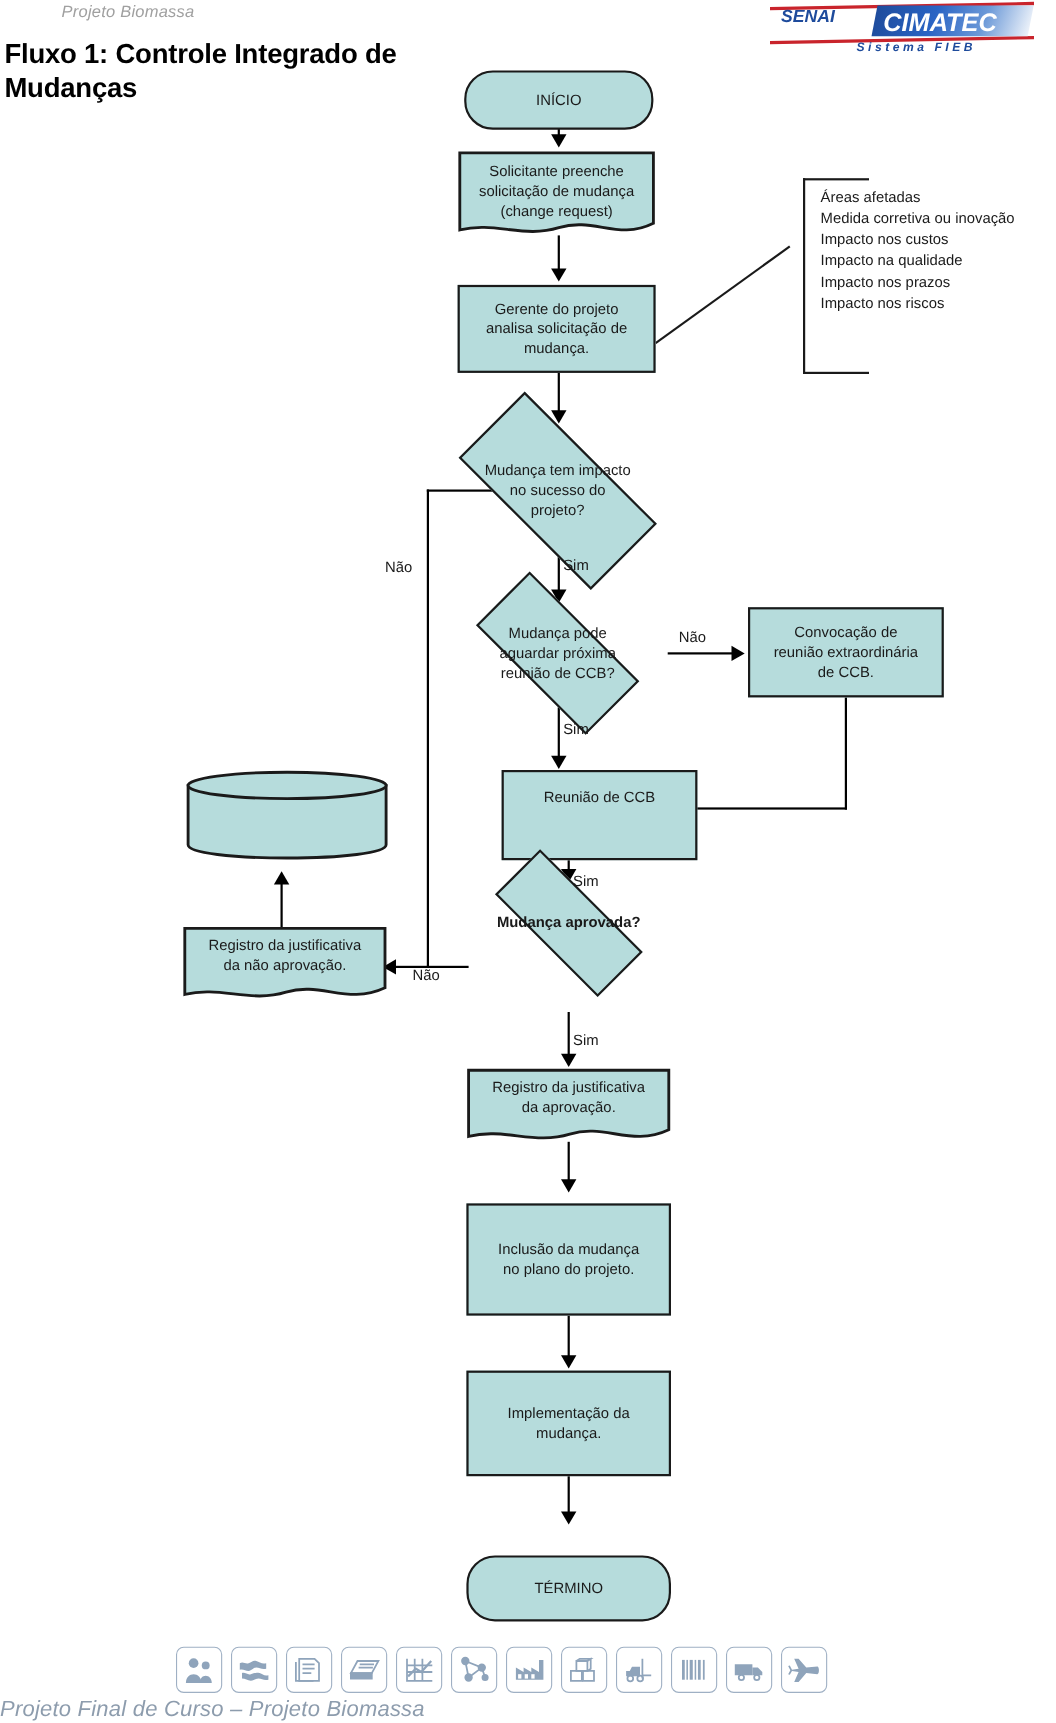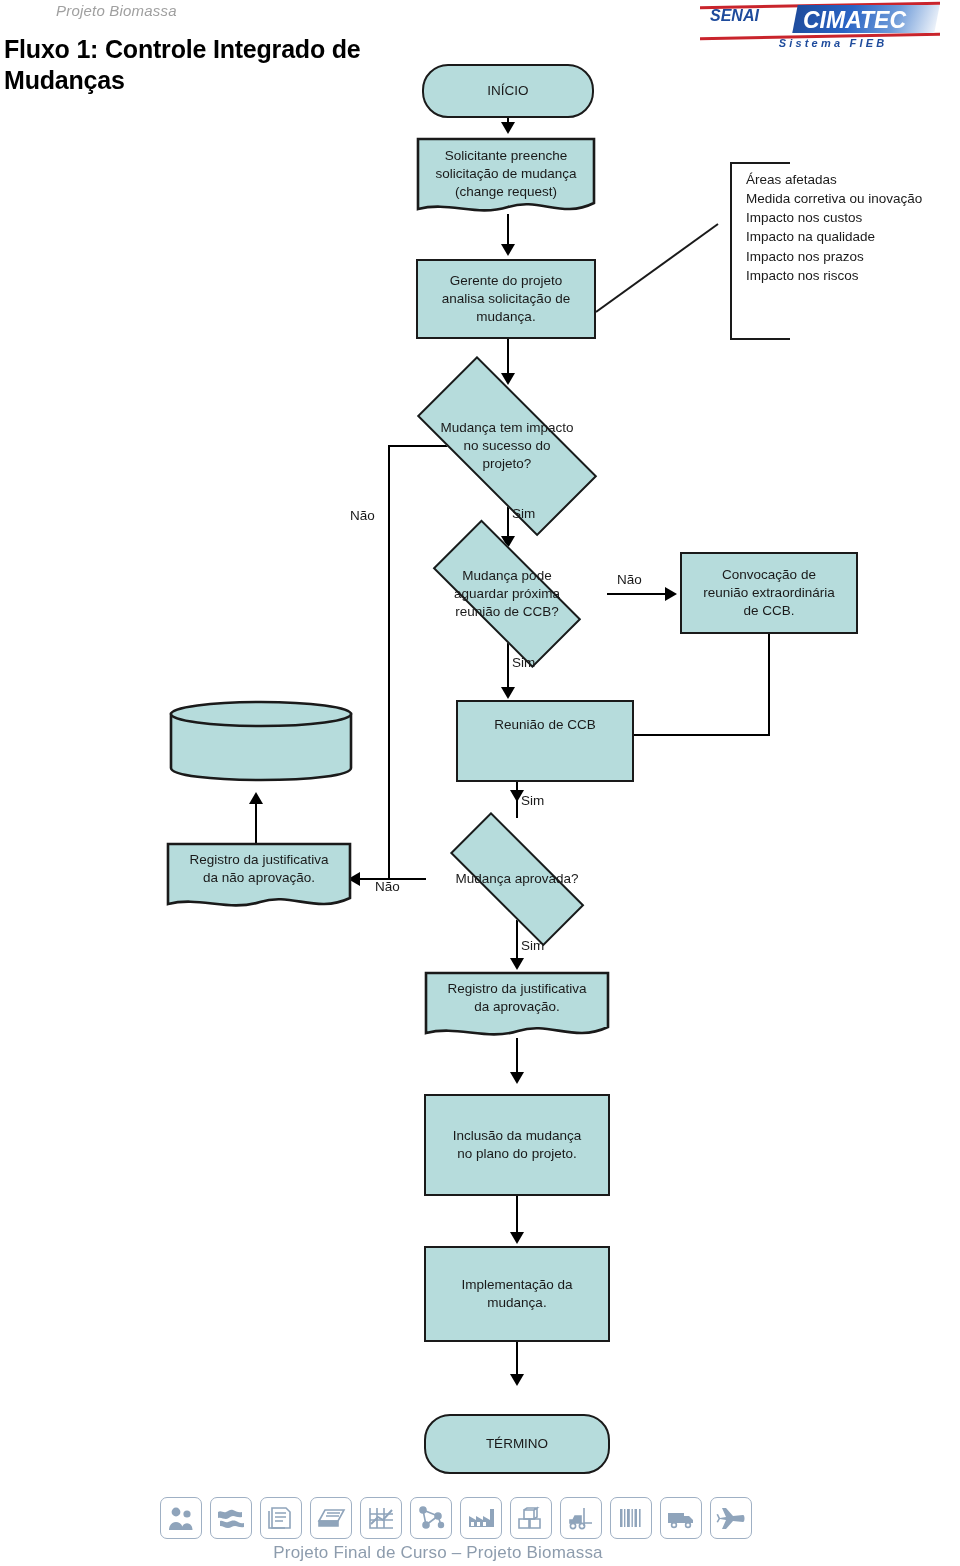--- a/index.html
+++ b/index.html
@@ -138,22 +138,21 @@
   }
   .ficon {
     width: 42px; height: 42px;
     border: 1.5px solid #9fb0c4; border-radius: 7px;
     background: #ffffff;
     display: flex; align-items: center; justify-content: center;
   }
   .ficon svg { display: block; }
   .footer-text {
     position: absolute; left: 0; right: 0; top: 1543px;
-    text-align: center;
-    font-size: 17px; color: #8d9cad;
+    font-size: 20px; font-style: italic; color: #8d9cad;
     letter-spacing: .2px;
   }
 </style>
 </head>
 <body>
 
 <div id="stage">
 
   <div class="kicker">Projeto Biomassa</div>
   <div class="page-title">Fluxo 1: Controle Integrado de Mudanças</div>
@@ -267,21 +266,21 @@
   <div class="arw up" style="left:249px; top:792px;"></div>
 
   <div class="svgnode" style="left:166px; top:842px; width:186px; height:72px;">
     <svg viewBox="0 0 186 72" preserveAspectRatio="none">
       <path d="M2,2 L184,2 L184,56 C150,72 126,50 94,60 C62,70 34,54 2,62 Z" fill="#b6dcdc" stroke="#1a1a1a" stroke-width="2.6" vector-effect="non-scaling-stroke"></path>
     </svg>
     <div class="sv-label" style="top:9px;">Registro da justificativa
 da não aprovação.</div>
   </div>
 
-  <div class="diamond" style="left:424px; top:838px; width:186px; height:82px;">
+  <div class="diamond" style="left:424px; top:798px; width:186px; height:82px;font-weight:bold;">
     <div class="dia-shape"></div>
     <div class="dia-label">Mudança aprovada?</div>
   </div>
 
   <div class="ln h" style="left:388px; top:878px; width:38px;"></div>
   <div class="arw left" style="left:348px; top:872px;"></div>
   <div class="ln h" style="left:360px; top:878px; width:30px;"></div>
   <div class="edge-label" style="left:375px; top:879px;">Não</div>
 
   <div class="ln v" style="left:516px; top:920px; height:44px;"></div>

